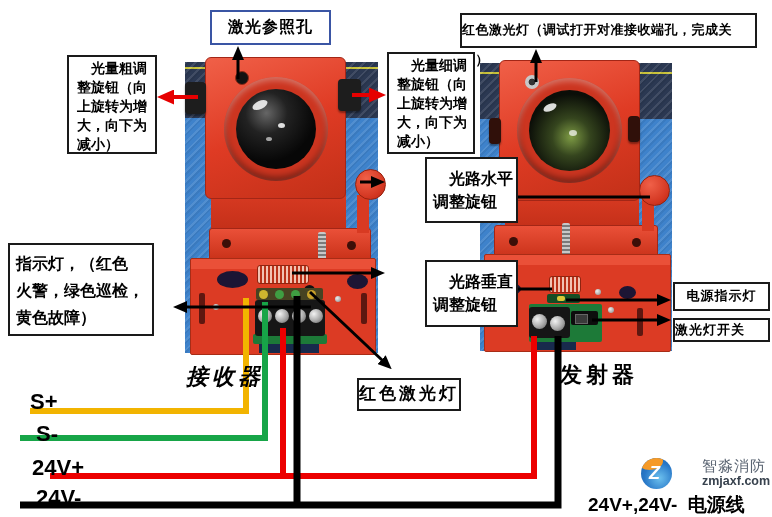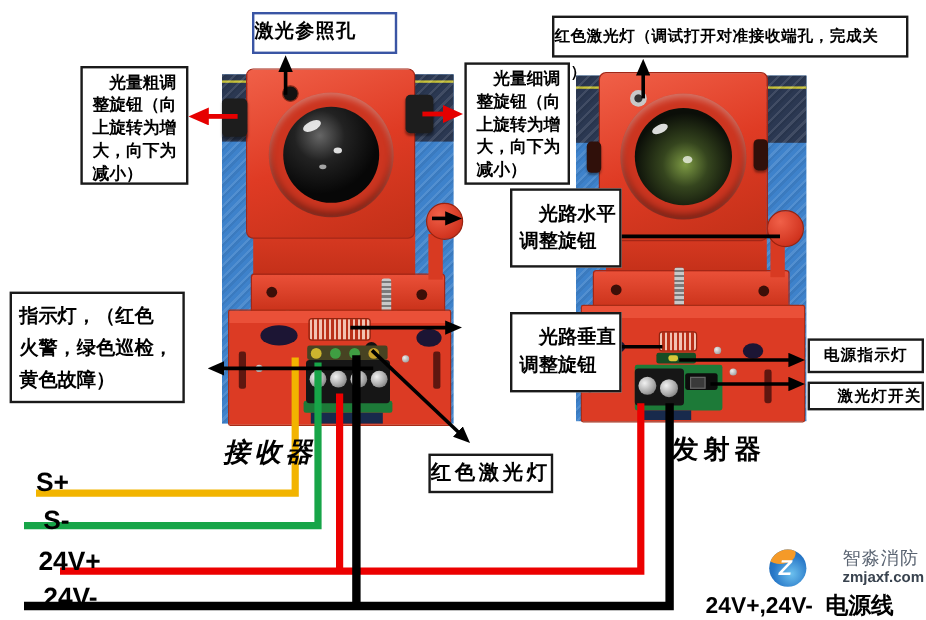--- a/index.html
+++ b/index.html
@@ -36,28 +36,28 @@
   .terminal{position:absolute;background:#161616;border-radius:3px;}
   .tscrew{position:absolute;border-radius:50%;background:radial-gradient(circle at 35% 35%,#f2f2f2,#a8a8a8 55%,#5c5c5c);}
   .sdot{position:absolute;border-radius:50%;background:radial-gradient(circle at 35% 35%,#eee,#888);}
   .shadowband{position:absolute;background:#182a4c;}
   .switch{position:absolute;background:#0d0d0d;border-radius:2px;}
   .switch i{position:absolute;left:4px;top:3px;width:11px;height:8px;background:#3a3a3a;border:1px solid #666;}
   
   .box{position:absolute;background:#fff;border:2px solid #1a1a1a;color:#000;font-weight:bold;z-index:3;box-sizing:border-box;}
   .box .ln{white-space:nowrap;}
   .c-lines .ln:first-child{text-indent:1em;}
-  .b-ref{border-color:#3a55a4;text-align:left;font-size:16px;line-height:30px;letter-spacing:1px;}
+  .b-ref{border-color:#3a55a4;text-align:center;font-size:16px;line-height:30px;letter-spacing:1px;}
   .b-red{text-align:left;font-size:13px;line-height:30px;letter-spacing:.5px;margin-left:40px;}
   .b-coarse,.b-fine{font-size:14px;line-height:19px;padding:2px 8px;}
   .b-horiz,.b-vert{font-size:16px;line-height:23px;padding:8px 0 0 6px;margin-left:40px;}
   .b-ind{font-size:16px;line-height:27px;padding:5px 6px;}
   .b-debug{text-align:center;font-size:17px;line-height:28px;letter-spacing:3px;}
   .b-pwr{text-align:center;font-size:13px;line-height:24px;letter-spacing:1px;}
-  .b-lsw{text-align:right;font-size:13px;line-height:19px;letter-spacing:1px;font-family:Liberation Serif, serif;}
+  .b-lsw{text-align:left;font-size:13px;line-height:19px;letter-spacing:1px;font-family:Liberation Serif, serif;}
   
   .devlbl{position:absolute;font-size:22px;font-weight:bold;color:#000;letter-spacing:4px;z-index:3;}
   .wirelbl{position:absolute;font-size:22px;font-weight:bold;color:#000;z-index:3;}
   .legend{position:absolute;font-size:19px;font-weight:bold;color:#000;white-space:pre;z-index:3;}
   
   .wm{position:absolute;display:flex;align-items:flex-start;z-index:4;gap:28px;}
   .wm-logo{width:31px;height:31px;border-radius:50%;background:radial-gradient(circle at 60% 65%,#6cc0ee 0%,#2878c8 55%,#1b5fa8 100%);position:relative;overflow:hidden;flex:0 0 auto;}
   .wm-logo:before{content:"";position:absolute;left:-4px;top:-6px;width:26px;height:18px;background:#f59a28;border-radius:50%;}
   .wm-logo:after{content:"Z";position:absolute;left:8px;top:5px;font-size:18px;font-weight:bold;color:#fff;font-style:italic;}
   .wm-col{margin-left:2px;line-height:1;}

